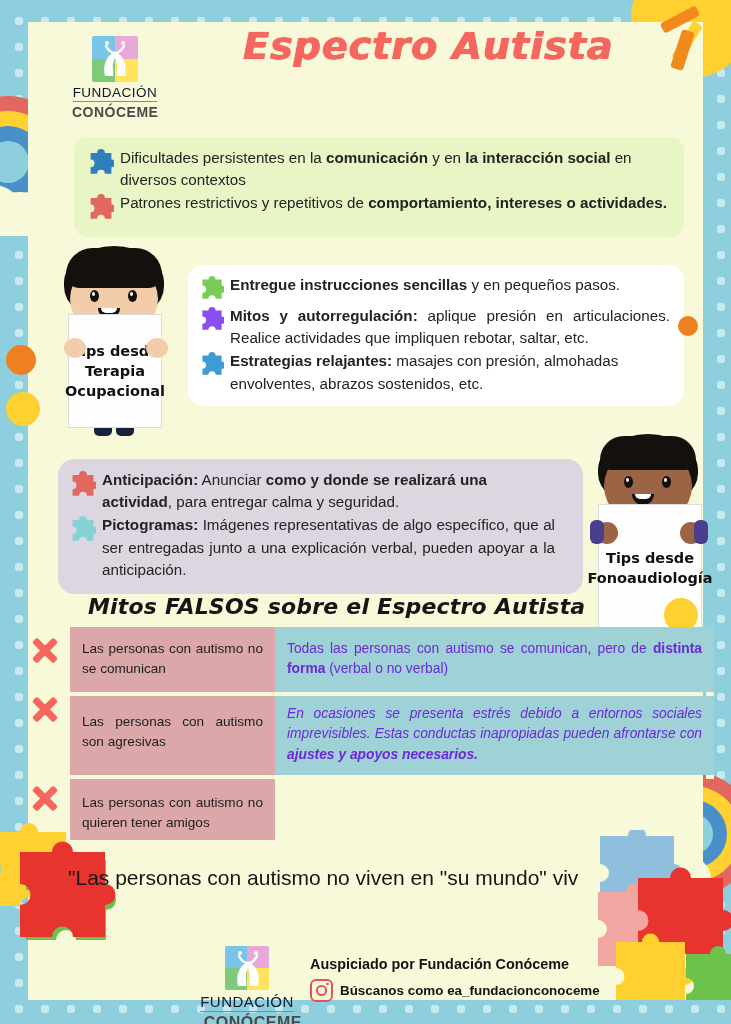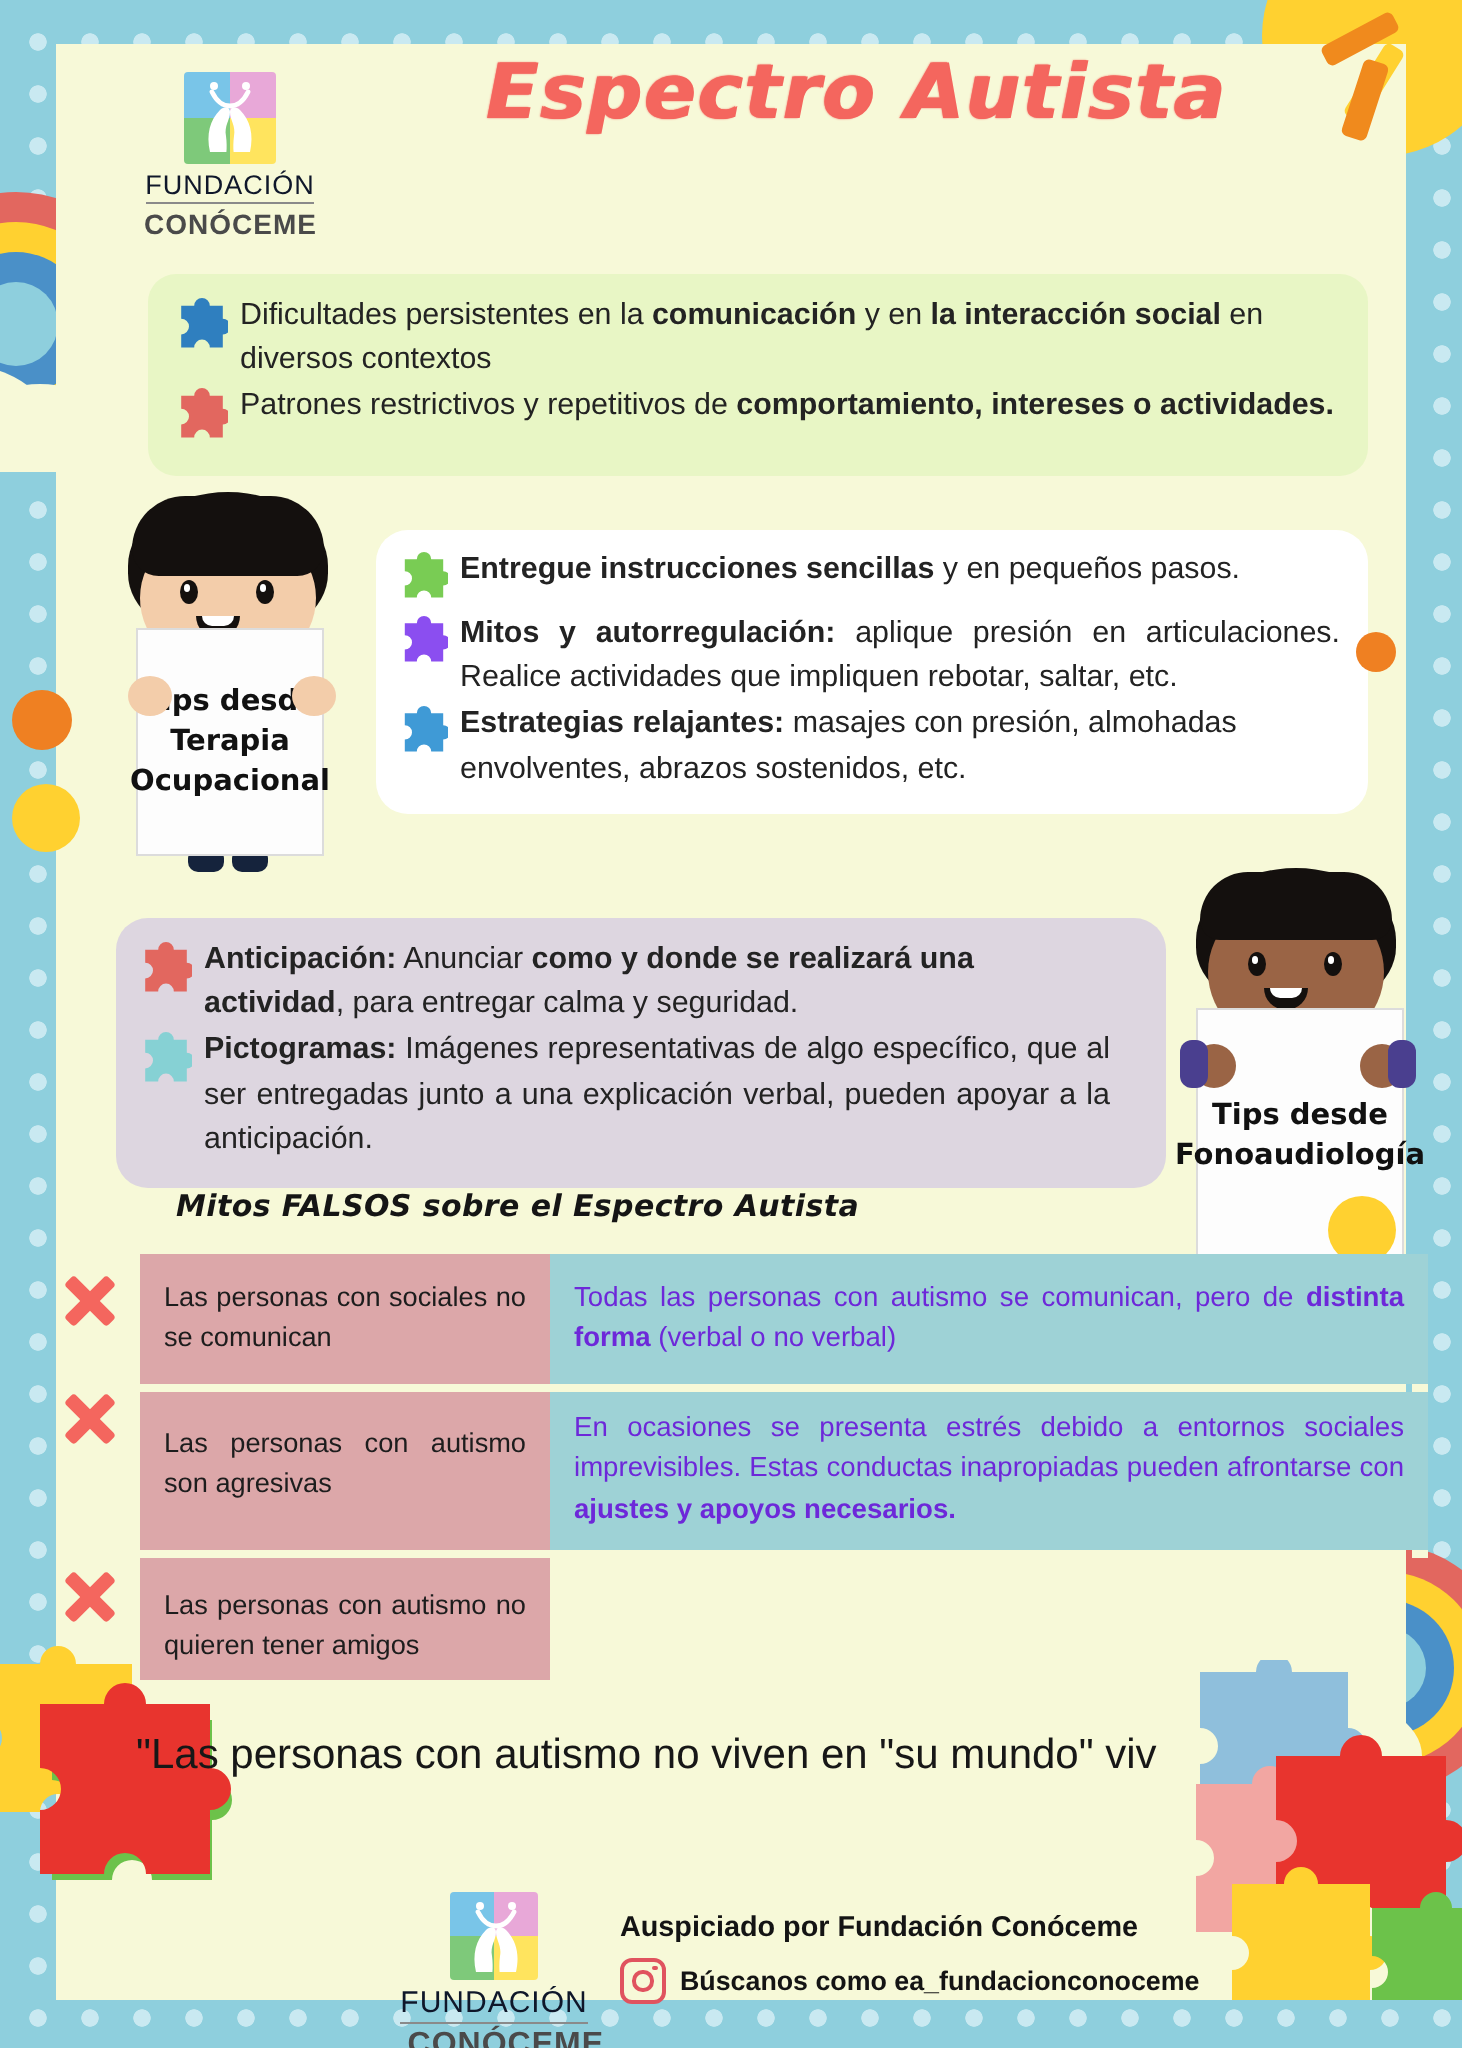--- a/index.html
+++ b/index.html
@@ -107,21 +107,21 @@
     font-family:"DejaVu Sans", sans-serif;font-size:14.5px;line-height:1.38;
   }
   .hand{position:absolute;border-radius:50%;z-index:4;}
   .leg{position:absolute;background:#4f7fc0;}
   .shoe{position:absolute;background:#15233c;border-radius:3px 3px 5px 5px;}
 
   
   .myths-h{
     position:absolute;left:88px;top:594px;z-index:22;
     font-family:"DejaVu Sans", sans-serif;font-weight:bold;font-style:italic;
-    font-size:15px;color:#151515;letter-spacing:.2px;
+    font-size:22px;color:#151515;letter-spacing:.2px;
   }
   .table{position:absolute;left:70px;top:627px;width:644px;z-index:21;}
   .row{display:flex;position:relative;}
   .cell-l{
     width:205px;box-sizing:border-box;background:#dca7a9;
     padding:8px 12px 8px 12px;
     font-size:13.6px;line-height:1.45;color:#1d1d1d;text-align:justify;
   }
   .cell-r{
     flex:1;box-sizing:border-box;background:#9ed2d6;
@@ -337,27 +337,27 @@
       </span>
       <span class="btxt just"><b>Pictogramas:</b> Imágenes representativas de algo específico, que al ser entregadas junto a una explicación verbal, pueden apoyar a la anticipación.</span>
     </div>
   </div>
 </div>
 
 <div class="myths-h">Mitos FALSOS sobre el Espectro Autista</div>
 
 <div class="table">
   <div class="row">
-    <div class="cell-l" style="padding-top:12px;padding-bottom:12px;">Las personas con sociales no se comunican</div>
+    <div class="cell-l" style="padding-top:12px;padding-bottom:12px;">Las personas con autismo no se comunican</div>
     <div class="cell-r" style="padding-top:12px;padding-bottom:12px;">Todas las personas con autismo se comunican, pero de <b>distinta forma</b> (verbal o no verbal)</div>
   </div>
   <div class="rowsep"></div>
   <div class="row">
     <div class="cell-l" style="padding-top:16px;">Las personas con autismo son agresivas</div>
-    <div class="cell-r" style="padding-bottom:10px;">En ocasiones se presenta estrés debido a entornos sociales imprevisibles. Estas conductas inapropiadas pueden afrontarse con <b>ajustes y apoyos necesarios.</b></div>
+    <div class="cell-r" style="padding-bottom:10px;font-style:italic;">En ocasiones se presenta estrés debido a entornos sociales imprevisibles. Estas conductas inapropiadas pueden afrontarse con <b>ajustes y apoyos necesarios.</b></div>
   </div>
   <div class="rowsep"></div>
   <div class="row">
     <div class="cell-l" style="padding-top:14px;">Las personas con autismo no quieren tener amigos</div>
   </div>
 </div>
 
 <div class="xmark" style="top:633px;">
     <span></span>
     <span></span>

